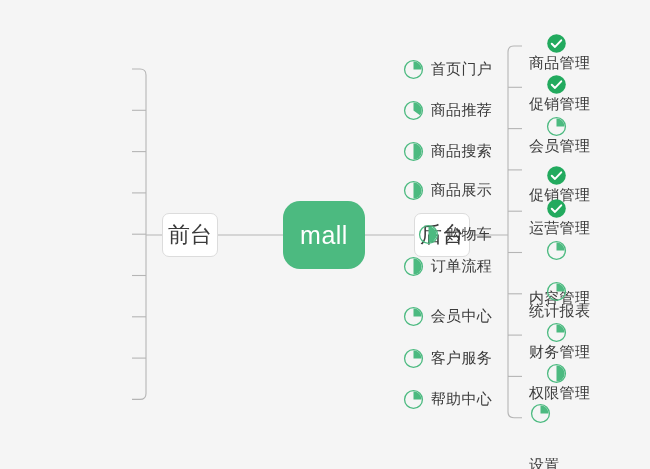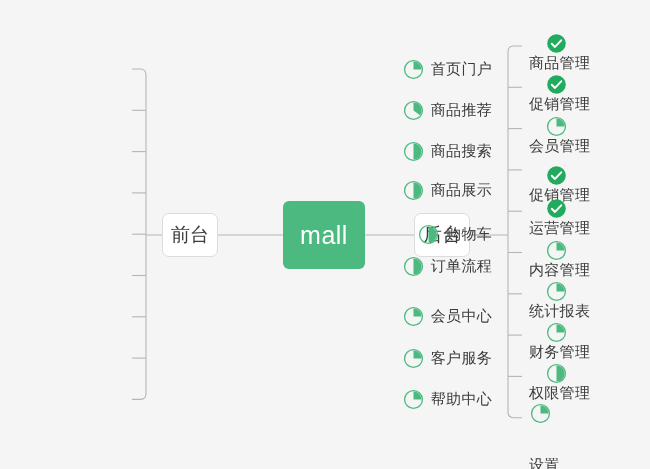--- a/index.html
+++ b/index.html
@@ -77,30 +77,30 @@
     box-sizing: border-box;
   }
   .side-box {
     width: 56px;
     height: 44px;
     margin-top: -22px;
     margin-left: -28px;
     background: #ffffff;
     border: 1px solid #dcdcdc;
     border-radius: 7px;
-    font-size: 19px;
+    font-size: 22px;
     color: #3b3b3b;
   }
   .root-box {
     width: 82px;
     height: 68px;
     margin-top: -34px;
     margin-left: -41px;
     background: #4cba80;
-    border-radius: 6px;
+    border-radius: 17px;
     font-size: 25px;
     color: #ffffff;
     letter-spacing: .5px;
   }
 </style>
 </head>
 <body>
 
 <div id="mindmap">
 
@@ -241,21 +241,21 @@
         </svg>
         <span class="leaf-label">促销管理</span>
       </div>
       <div class="leaf right" style="top: 211.2px;">
         <svg viewBox="0 0 24 24" class="status-icon">
           <circle cx="12" cy="12" r="10.6" fill="#22aa5e"></circle>
           <path d="M6.6 12.3 L10.3 15.9 L17.4 8.4" fill="none" stroke="#ffffff" stroke-width="2.3" stroke-linecap="round" stroke-linejoin="round"></path>
         </svg>
         <span class="leaf-label">运营管理</span>
       </div>
-      <div class="leaf right" style="top: 252.5px;">
+      <div class="leaf right" style="top: 252.5px; gap: 28px;">
         <svg viewBox="0 0 24 24" class="status-icon">
           <circle cx="12" cy="12" r="10.2" fill="none" stroke="#4cba80" stroke-width="1.5"></circle>
           <path d="M 12 12 L 12 2.8000000000000007 A 9.2 9.2 0 0 1 21.2 12 Z" fill="#4cba80"></path>
         </svg>
         <span class="leaf-label">内容管理</span>
       </div>
       <div class="leaf right" style="top: 293.8px; text-align: center;">
         <svg viewBox="0 0 24 24" class="status-icon">
           <circle cx="12" cy="12" r="10.2" fill="none" stroke="#4cba80" stroke-width="1.5"></circle>
           <path d="M 12 12 L 12 2.8000000000000007 A 9.2 9.2 0 0 1 21.2 12 Z" fill="#4cba80"></path>

